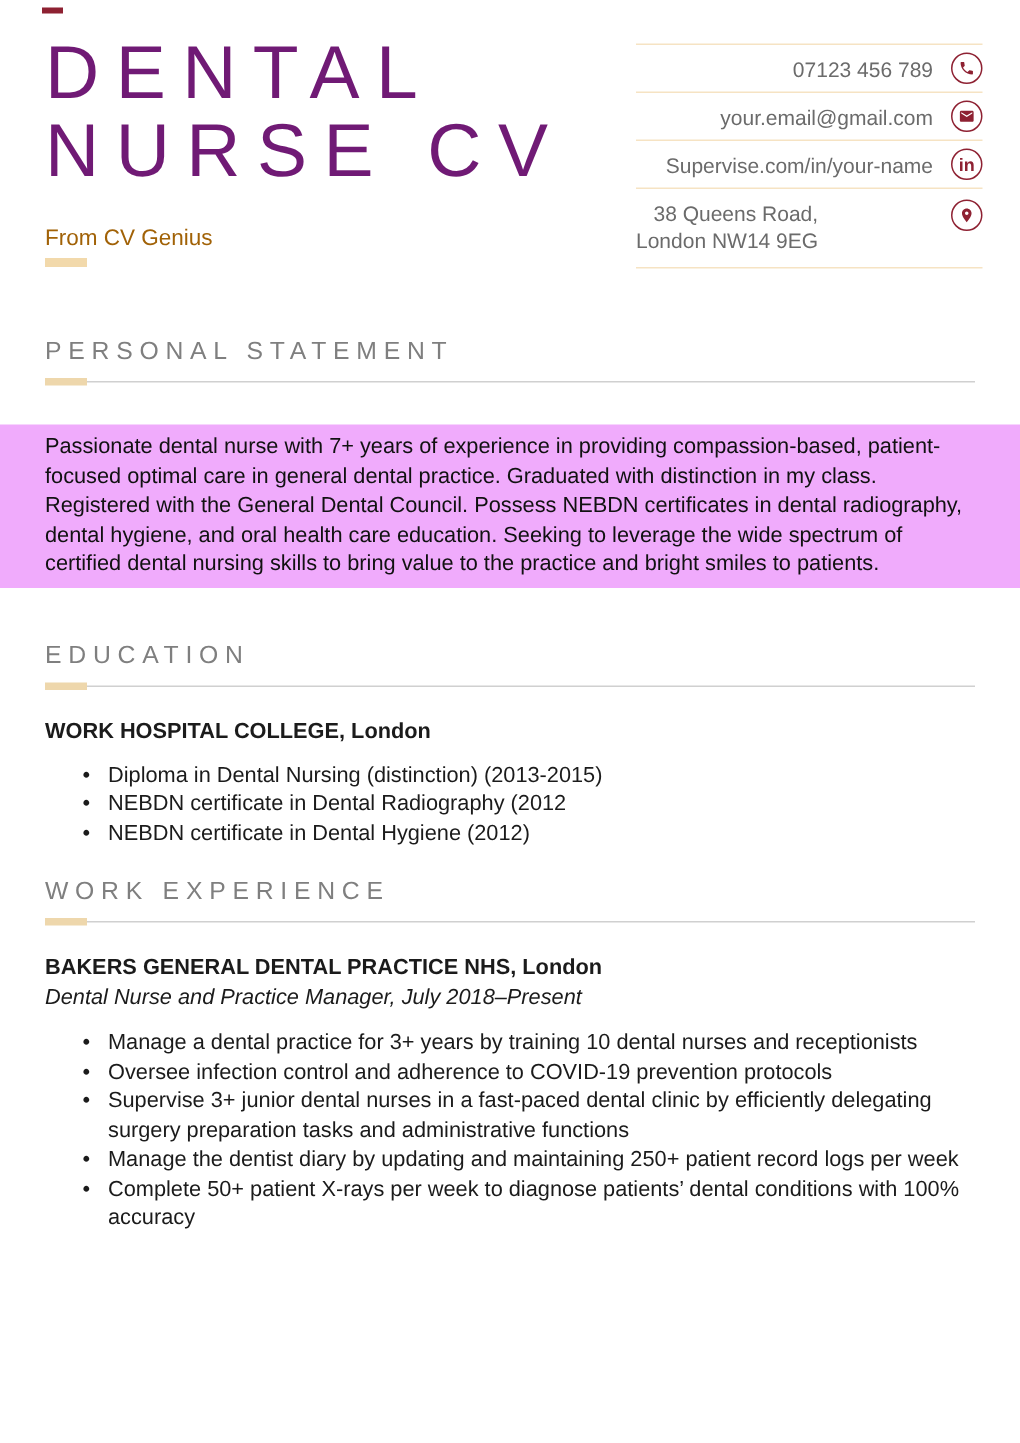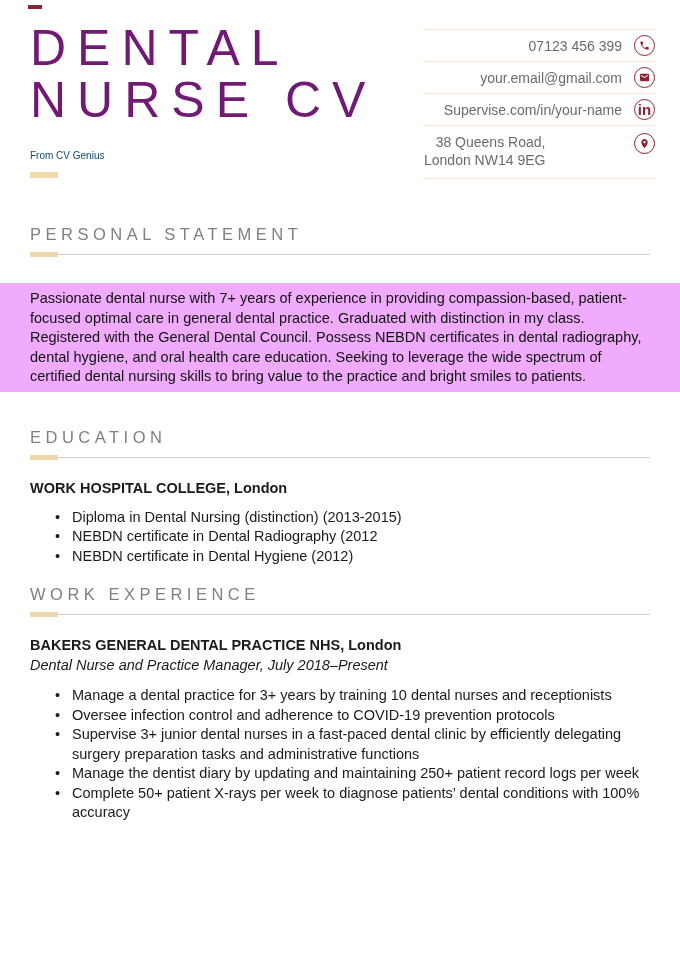--- a/index.html
+++ b/index.html
@@ -13,37 +13,37 @@
   .top { position:relative; height:200px; }
 
   .corner-accent { position:absolute; left:28px; top:5px; width:14px; height:4px; background:#8e2132; }
 
   .title {
     position:absolute; left:30px; top:22px;
     font-size:50px; font-weight:300; letter-spacing:11px; line-height:52px;
     color:#701a75; white-space:nowrap;
   }
 
-  .source { position:absolute; left:30px; top:150px; font-size:10px; color:#0c4a6e; }
+  .source { position:absolute; left:30px; top:150px; font-size:15px; color:#a16207; }
   .source-bar { position:absolute; left:30px; top:172px; width:28px; height:6px; background:#f2d9ab; }
 
   
   .contact { position:absolute; top:29px; right:25px; width:231px; font-size:14px; color:#6b6b6b; }
   .contact-row {
     display:flex; align-items:center; justify-content:flex-end; gap:12px;
     border-top:1px solid #f6e3c3; padding:5px 0; min-height:21px;
   }
   .contact-row.last { border-bottom:1px solid #f6e3c3; align-items:flex-start; padding-top:7px; padding-bottom:9px;justify-content:space-between; }
   .contact-text { text-align:right; line-height:18px; }
   .icon-circle {
     width:19px; height:19px; border:1.5px solid #8e2132; border-radius:50%;
     display:flex; align-items:center; justify-content:center; flex:0 0 auto;
   }
   .icon-circle svg { width:11px; height:11px; fill:#8e2132; display:block; }
-  .icon-in { font-size:15px; font-weight:bold; color:#8e2132; line-height:1; letter-spacing:0; }
+  .icon-in { font-size:12px; font-weight:bold; color:#8e2132; line-height:1; letter-spacing:0; }
 
   
   .section-heading {
     margin:0 30px; font-size:16.5px; letter-spacing:4.5px; color:#7f7f7f;
     font-weight:400; line-height:16px;
   }
   .rule { margin:10px 30px 0 30px; height:5px; position:relative; }
   .rule::after { content:""; position:absolute; left:0; right:0; top:2px; height:1px; background:#d0d0d0; }
   .rule::before { content:""; position:absolute; left:0; top:0; width:28px; height:5px; background:#eed7ac; z-index:1; }
 
@@ -73,21 +73,21 @@
     <div>DENTAL</div>
     <div>NURSE CV</div>
   </div>
 
   <div class="source">From CV Genius</div>
   <div class="source-bar"></div>
 
   <div class="contact">
 
     <div class="contact-row">
-      <span class="contact-text">07123 456 399</span>
+      <span class="contact-text">07123 456 789</span>
       <span class="icon-circle">
         <svg viewBox="0 0 24 24">
             <path d="M6.62 10.79c1.44 2.83 3.76 5.14 6.59 6.59l2.2-2.2c.27-.27.67-.36 1.02-.24 1.12.37 2.33.57 3.57.57.55 0 1 .45 1 1V20c0 .55-.45 1-1 1-9.39 0-17-7.61-17-17 0-.55.45-1 1-1h3.5c.55 0 1 .45 1 1 0 1.25.2 2.45.57 3.57.11.35.03.74-.25 1.02l-2.2 2.2z"></path>
           </svg>
       </span>
     </div>
 
     <div class="contact-row">
       <span class="contact-text">your.email@gmail.com</span>
       <span class="icon-circle">

